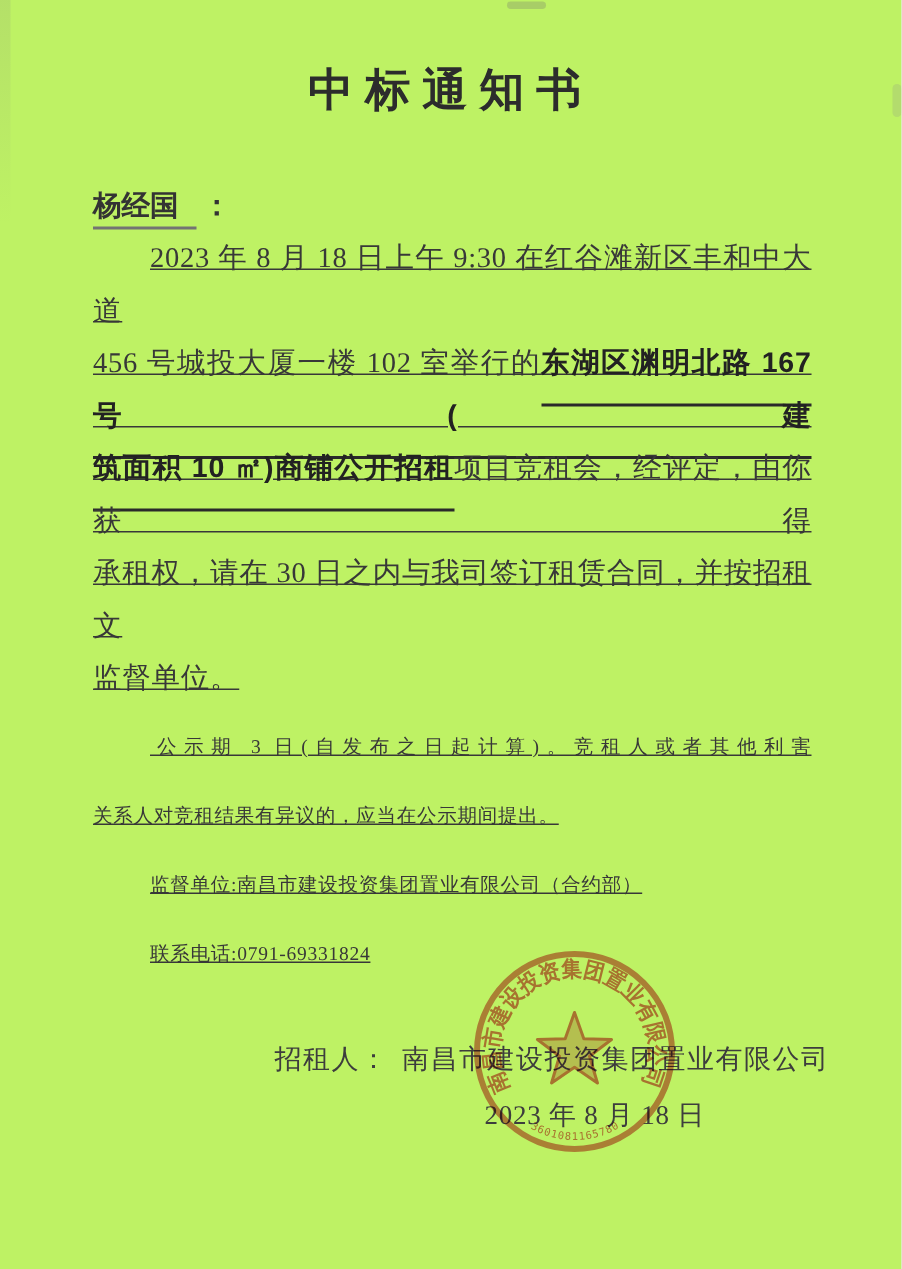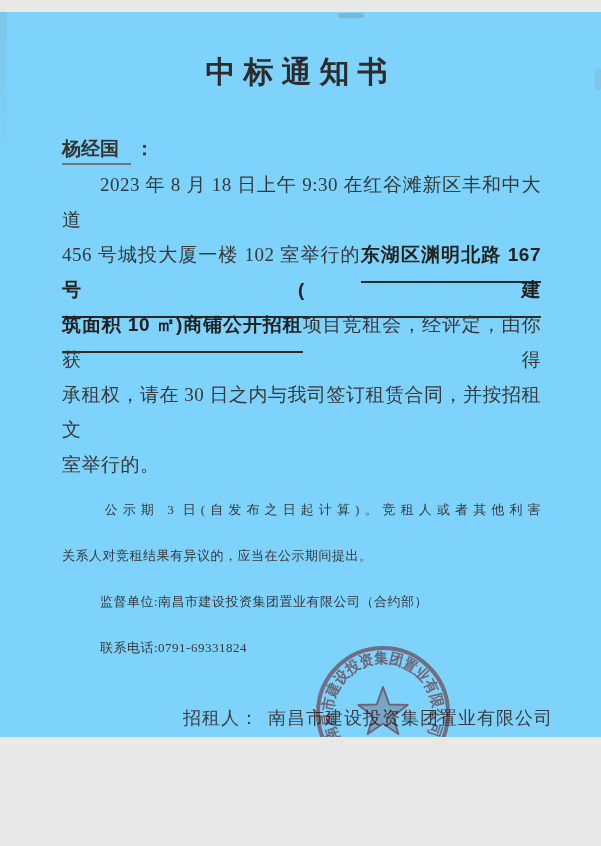--- a/index.html
+++ b/index.html
@@ -1,20 +1,20 @@
 <!DOCTYPE html>
 <html><head>
 <meta charset="utf-8">
 <style>
   html,body{margin:0;padding:0;background:#e8e8e6;}
   .page{
     position:relative;
-    width:601px;height:725px;
-    margin:12px auto;
-    background:#7dd3fc;
+    width:601px;height:846px;
+    margin:0 auto;
+    background:#bef264;
     overflow:hidden;
     font-family:"Liberation Serif","DejaVu Serif",serif;
     color:#383838;
   }
   .title{
     position:absolute;top:40px;left:0;right:0;
     text-align:center;
     font-family:"Liberation Sans","DejaVu Sans",sans-serif;
     font-weight:700;font-size:30px;letter-spacing:8px;
     color:#2c2c2c;
@@ -27,21 +27,21 @@
   .salutation .name{
     border-bottom:2px solid #737373;
     padding-right:12px;padding-bottom:1px;
     display:inline-block;
   }
   .salutation .colon{margin-left:4px;}
   .para{
     position:absolute;top:155px;left:62px;width:479px;
     font-size:19px;line-height:35px;letter-spacing:.5px;
   }
-  .line{display:block;}
+  .line{display:block;text-decoration:underline;}
   .j{text-align:justify;text-align-last:justify;}
   .indent{display:inline-block;width:38px;}
   .indent2{padding-left:38px;}
   .bold-u{
     font-family:"Liberation Sans","DejaVu Sans",sans-serif;
     font-weight:700;color:#222;
     border-bottom:2px solid #2a2a2a;padding-bottom:16px;
   }
   .result{
     position:absolute;top:402px;left:62px;
@@ -95,21 +95,21 @@
 
   <div class="salutation">
     <span class="name">杨经国</span><span class="colon">：</span>
   </div>
 
   <div class="para">
     <span class="line j"><span class="indent"></span><span>2023 年 8 月 18 日上午 9:30 在红谷滩新区丰和中大道</span></span>
     <span class="line j"><span>456 号城投大厦一楼 102 室举行的</span><span class="bold-u">东湖区渊明北路 167 号(建</span></span>
     <span class="line j"><span class="bold-u">筑面积 10 ㎡)商铺公开招租</span><span>项目竞租会，经评定，由你获得</span></span>
     <span class="line j">承租权，请在 30 日之内与我司签订租赁合同，并按招租文</span>
-    <span class="line">室举行的。</span>
+    <span class="line">监督单位。</span>
   </div>
 
 
   <div class="notice">
     <span class="line j"><span class="indent"></span><span>公示期 3 日(自发布之日起计算)。竞租人或者其他利害</span></span>
     <span class="line">关系人对竞租结果有异议的，应当在公示期间提出。</span>
     <span class="line indent2">监督单位:南昌市建设投资集团置业有限公司（合约部）</span>
     <span class="line indent2">联系电话:0791-69331824</span>
   </div>
 

